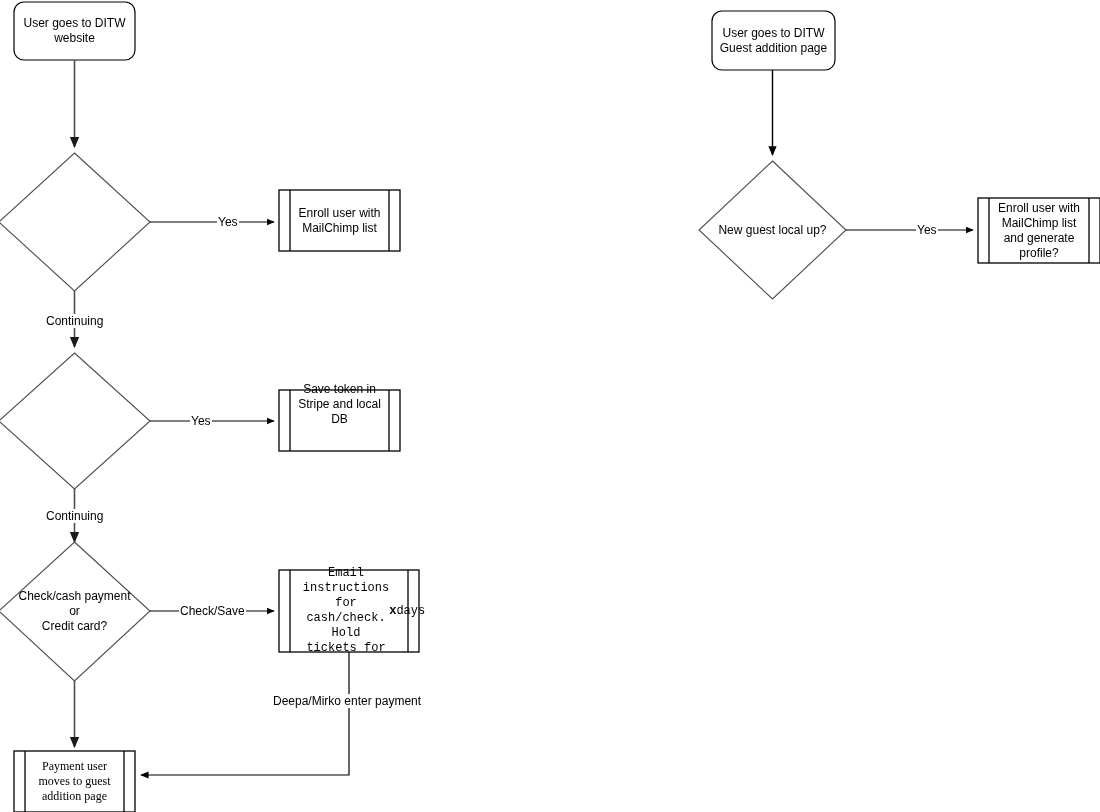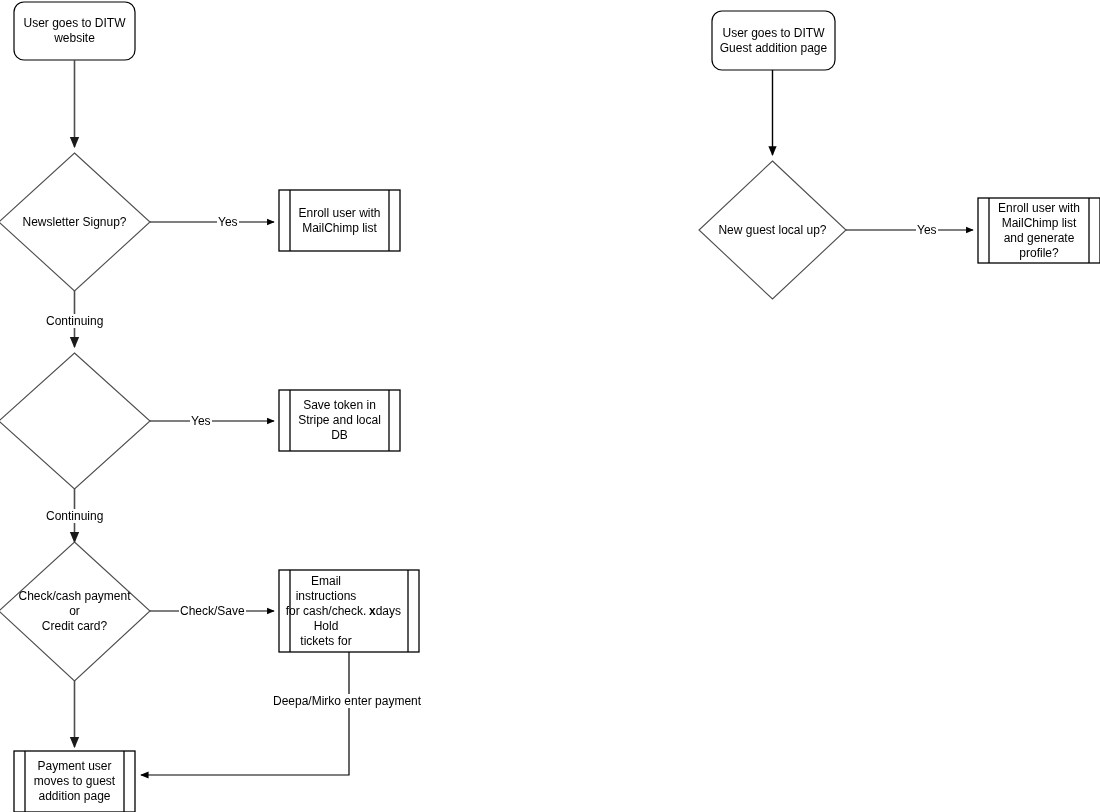--- a/index.html
+++ b/index.html
@@ -122,39 +122,38 @@
     <g>
       <rect x="978" y="198" width="122" height="65" fill="#ffffff" stroke="#000000" stroke-width="1.3"></rect>
       <line x1="989" y1="198" x2="989" y2="263" stroke="#000000" stroke-width="1.3"></line>
       <line x1="1089" y1="198" x2="1089" y2="263" stroke="#000000" stroke-width="1.3"></line>
     </g>
   </svg>
 
   <div class="node-label" style="left:14px; top:2px; width:121px; height:58px;">User goes to DITW
 website</div>
 
-  <div class="node-label" style="left:-1px; top:208px; width:151px; height:28px;">Newsletter Signup?</div>
 
   <div class="node-label" style="left:290px; top:190px; width:99px; height:61px;">Enroll user with
 MailChimp list</div>
 
 
-  <div class="node-label" style="left:290px; top:390px; width:99px; height:61px;">Save token in
+  <div class="node-label" style="left:290px; top:374px; width:99px; height:61px;">Save token in
 Stripe and local
 DB</div>
 
   <div class="node-label" style="left:-6px; top:586px; width:161px; height:50px;">Check/cash payment
 or
 Credit card?</div>
 
-  <div class="node-label" style="left:283px; top:570px; width:118px; height:82px;"><span>Email instructions
+  <div class="node-label" style="left:305px; top:570px; width:118px; height:82px;font-family:Liberation Mono, monospace;"><span>Email instructions
 for cash/check. Hold
 tickets for </span><span class="bold-inline">x</span><span> days</span></div>
 
-  <div class="node-label" style="left:25px; top:751px; width:99px; height:61px;">Payment user
+  <div class="node-label" style="left:25px; top:751px; width:99px; height:61px;font-family:Liberation Serif, serif;">Payment user
 moves to guest
 addition page</div>
 
   <div class="node-label" style="left:712px; top:11px; width:123px; height:59px;">User goes to DITW
 Guest addition page</div>
 
   <div class="node-label" style="left:697px; top:216px; width:151px; height:28px;">New guest local up?</div>
 
   <div class="node-label" style="left:989px; top:198px; width:100px; height:65px;">Enroll user with
 MailChimp list

